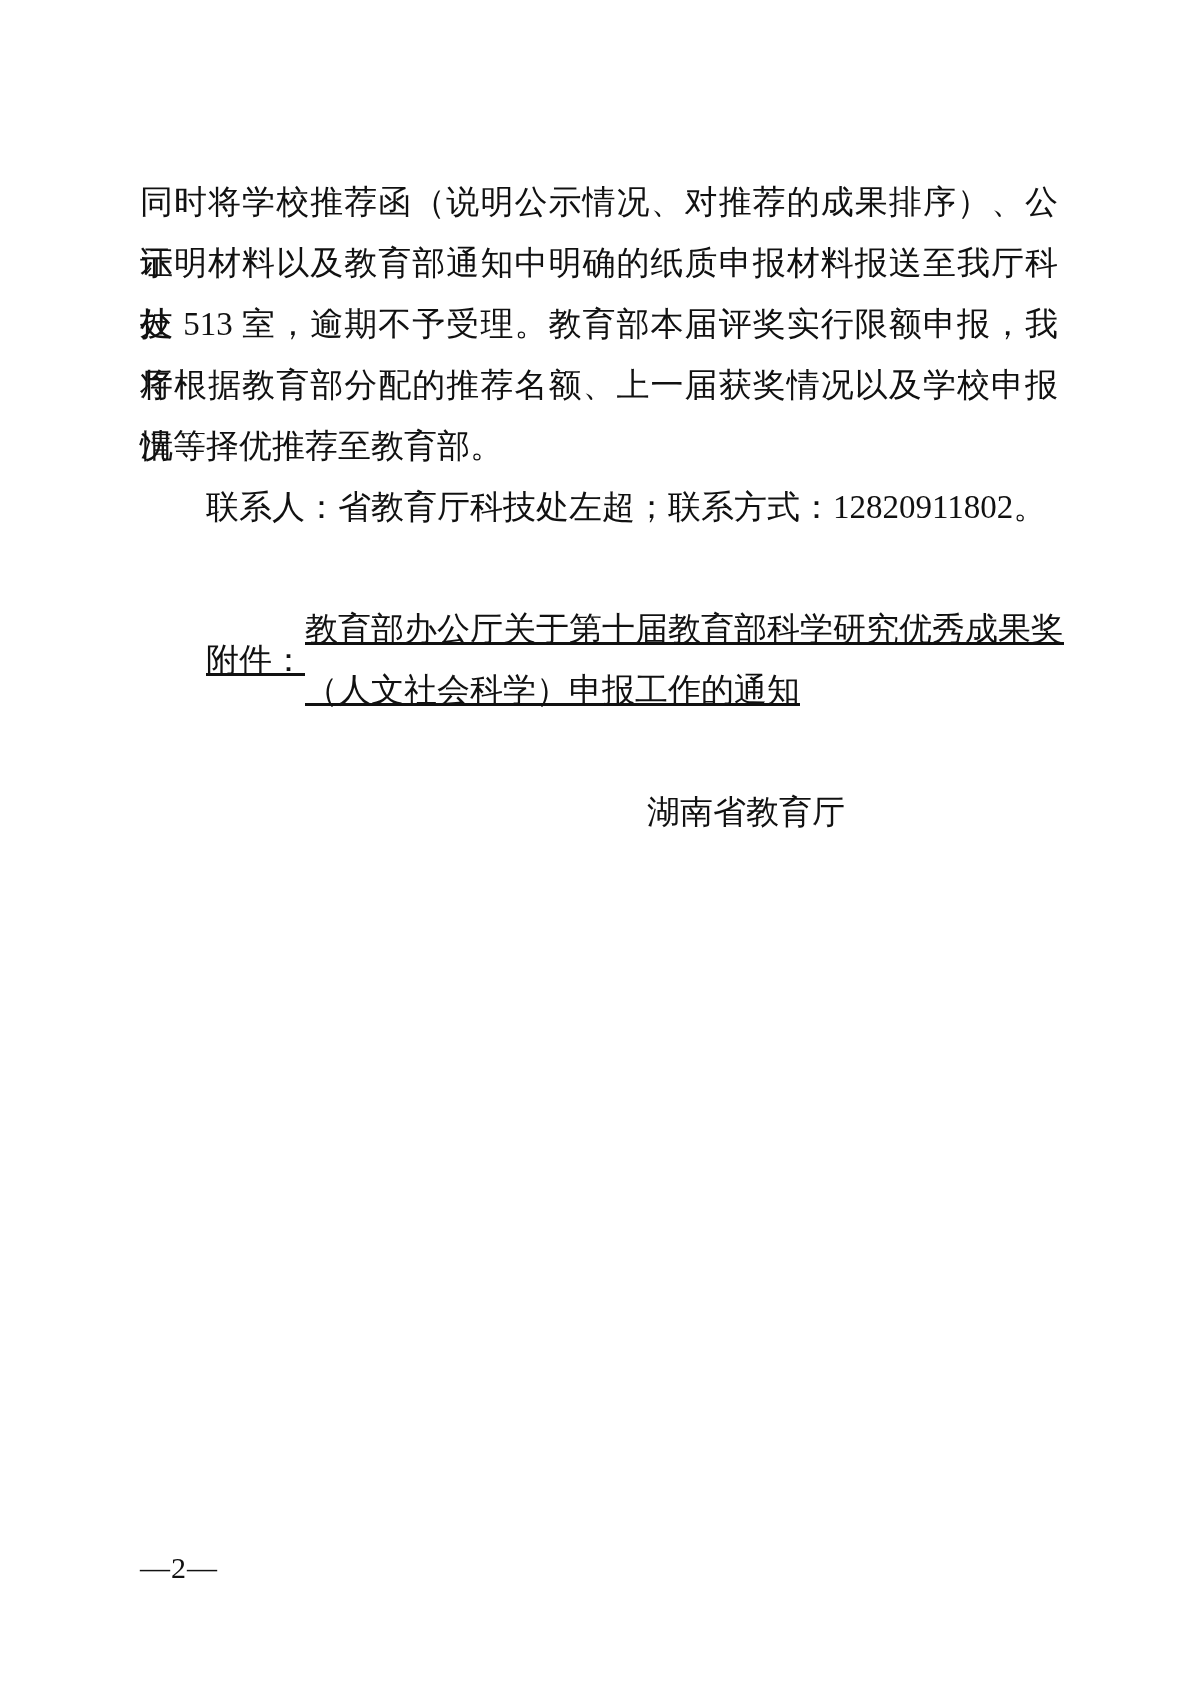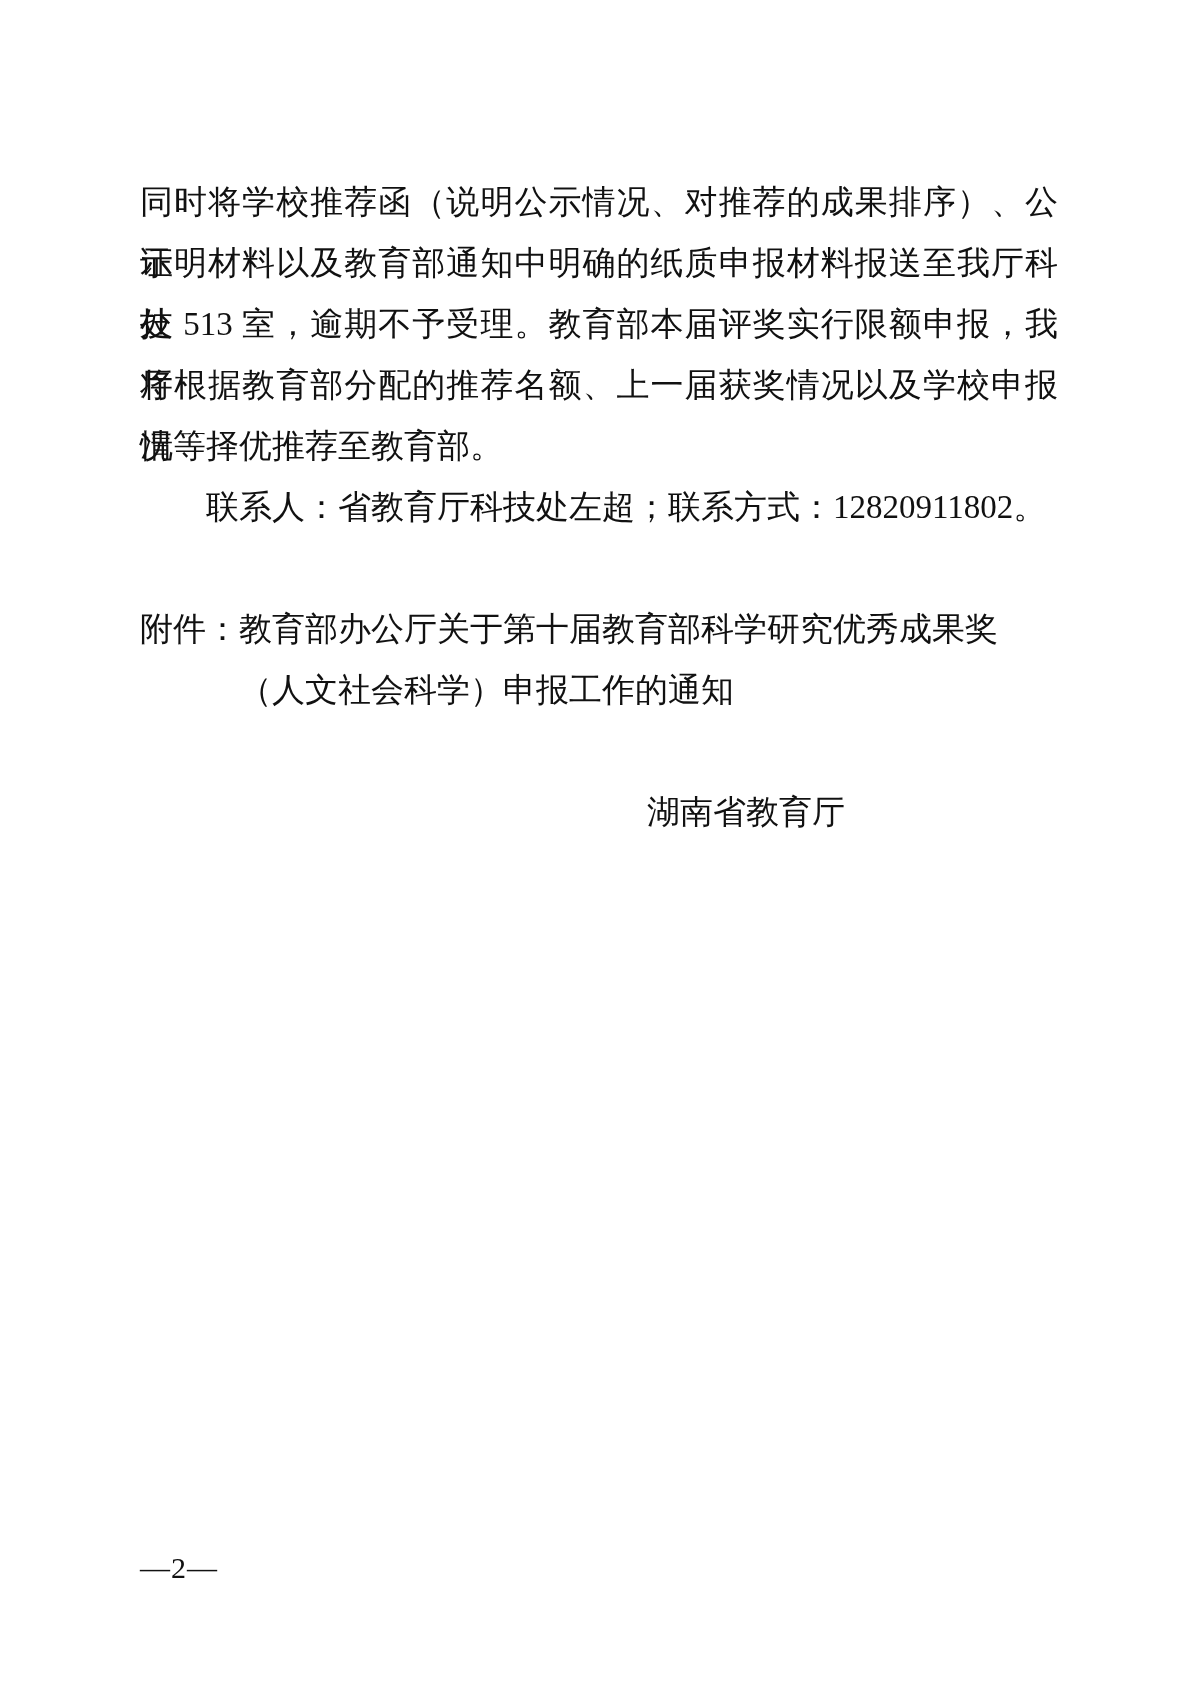--- a/index.html
+++ b/index.html
@@ -29,21 +29,23 @@
   .wrapline { height: 61px; }
   .justify-line {
     text-align: justify;
     text-align-last: justify;
     white-space: normal;
   }
   .indent-2 { padding-left: 66px; }
   .blank-line { height: 61px; }
   .attachment-block {
     display: flex;
-    align-items: flex-start;
+    margin-left: 66px;
+    align-items: center;
+    text-decoration: underline;
   }
   .attachment-label { white-space: nowrap; }
   .attachment-lines { flex: 1; }
   .sig-org { margin-left: 507px; }
   .sig-date { margin-left: 580px; }
   .page-number {
     position: absolute;
     left: 140px;
     top: 1548px;
     font-size: 30px;

